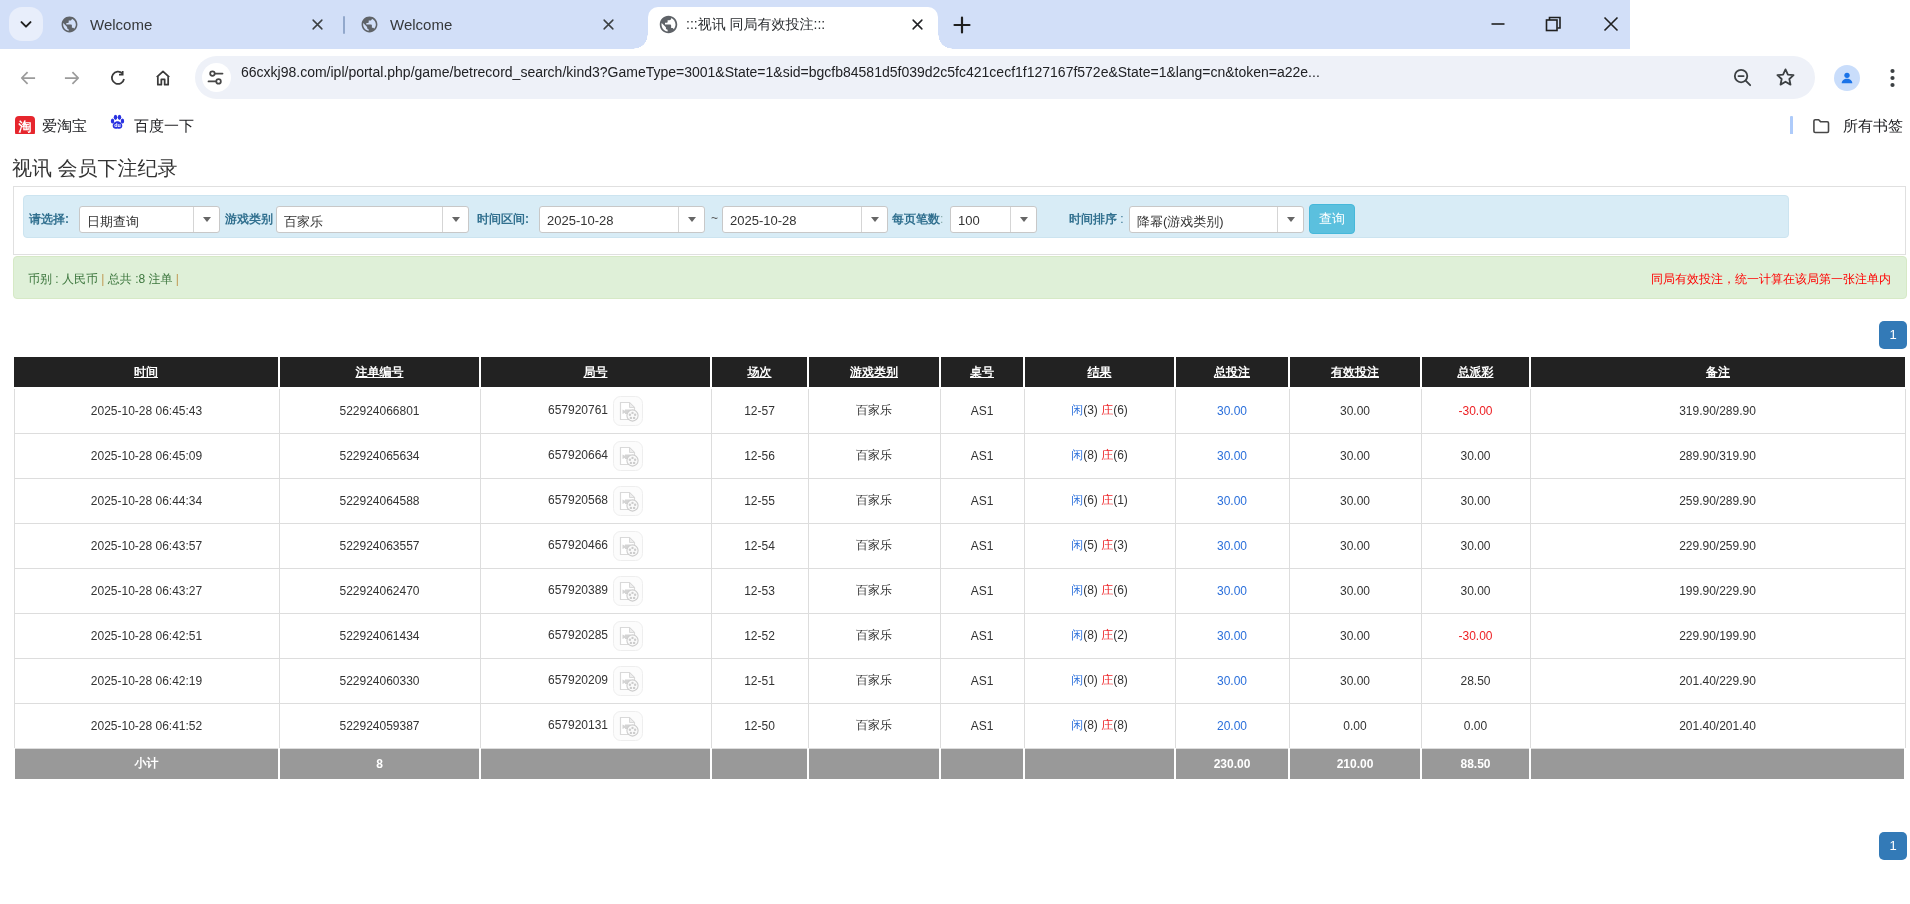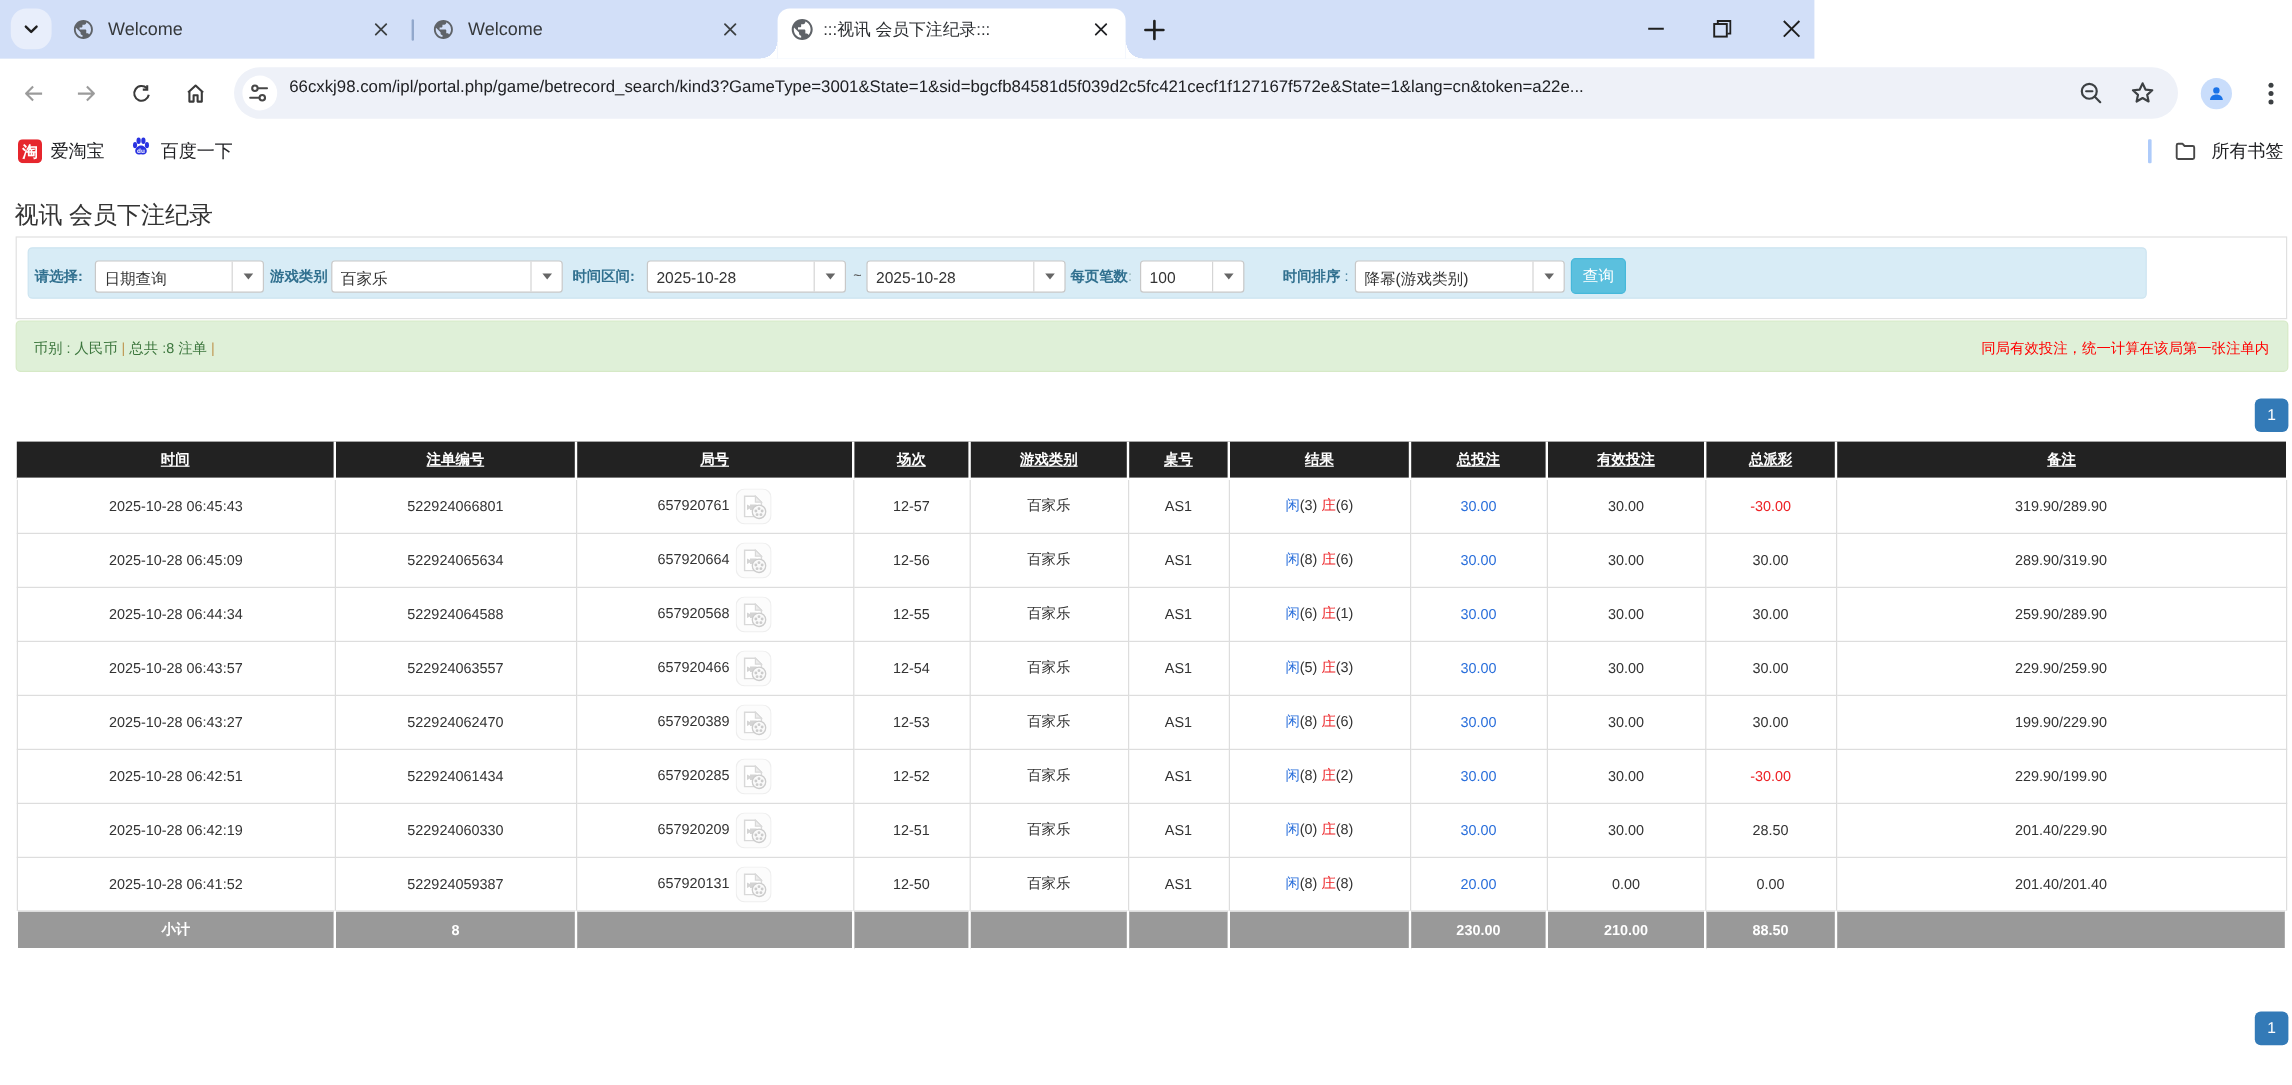--- a/index.html
+++ b/index.html
@@ -1,19 +1,19 @@
 <!DOCTYPE html>
 <html><head>
 <meta charset="utf-8">
 <style>
 * { margin:0; padding:0; box-sizing:border-box; }
 html,body { width:1910px; height:904px; overflow:hidden; background:#fff;
   font-family:"Liberation Sans", sans-serif; }
 
-.tabstrip { position:absolute; left:0; top:0; width:1512px; height:49px; background:#d2dff8; }
+.tabstrip { position:absolute; left:0; top:0; width:1630px; height:49px; background:#d2dff8; }
 .chev { position:absolute; left:9px; top:7px; width:34px; height:34px; border-radius:13px; background:#e8eefb; }
 .chev svg { position:absolute; left:8px; top:8px; }
 .tab { position:absolute; top:0; height:49px; }
 .tabglobe { position:absolute; top:15px; }
 .tabtitle { position:absolute; top:16px; font-size:15px; color:#35383b; white-space:nowrap; }
 .tabx { position:absolute; top:17px; }
 .sep { position:absolute; left:343px; top:16px; width:2px; height:18px; background:#92a8cc; border-radius:1px; }
 .activetab { position:absolute; left:648px; top:7px; width:290px; height:42px; background:#fff; border-radius:10px 10px 0 0; }
 .activetab:before, .activetab:after { content:""; position:absolute; bottom:0; width:14px; height:14px; }
 .activetab:before { left:-14px; background:radial-gradient(circle 14px at 0 0, rgba(0,0,0,0) 0 13.4px, #fff 13.6px); }
@@ -23,21 +23,21 @@
 
 .toolbar { position:absolute; left:0; top:49px; width:1910px; height:58px; background:#fff; }
 .navic { position:absolute; top:19px; }
 .omnibox { position:absolute; left:195px; top:7px; width:1620px; height:43px; border-radius:22px; background:#eef1f8; }
 .url { position:absolute; left:46px; top:8px; font-size:14px; color:#202124; white-space:nowrap; }
 
 .bookmarks { position:absolute; left:0; top:107px; width:1910px; height:38px; background:#fff; }
 .bmitem { position:absolute; top:0; height:38px; font-size:15px; color:#202124; }
 .bmtext { position:absolute; top:10px; white-space:nowrap; }
 
-.page { position:absolute; left:0; top:145px; width:1910px; height:759px; background:#fff; }
+.page { position:absolute; left:0; top:134px; width:1910px; height:759px; background:#fff; }
 h1 { position:absolute; left:12px; top:21px; font-size:20px; font-weight:400; color:#333; }
 .panel { position:absolute; left:13px; top:52px; width:1893px; height:69px; background:#fff; border:1px solid #e0e0e0; }
 .filterbar { position:absolute; left:9px; top:8px; width:1766px; height:43px; background:#d8ecf6; border:1px solid #cce4f0; border-radius:4px; }
 .flabel { position:absolute; top:15px; font-size:12px; font-weight:bold; color:#31708f; white-space:nowrap; }
 .combo { position:absolute; top:10px; height:27px; background:#fff; border:1px solid #c8c8c8; border-radius:3px; font-size:13px; color:#333; }
 .combo .val { position:absolute; left:7px; top:6px; white-space:nowrap; }
 .combo .arr { position:absolute; right:0; top:0; width:26px; height:25px; border-left:1px solid #d5d5d5; }
 .combo .arr:after { content:""; position:absolute; left:9px; top:10px; border-left:4px solid transparent; border-right:4px solid transparent; border-top:5px solid #666; }
 .qbtn { position:absolute; left:1285px; top:8px; width:46px; height:30px; background:#5bc0de; border:1px solid #46b8da; border-radius:4px; color:#fff; font-size:13px; text-align:center; line-height:28px; }
 .greenbar { position:absolute; left:13px; top:122px; width:1894px; height:43px; background:#dff0d8; border:1px solid #d6e9c6; border-radius:4px; font-size:12px; }
@@ -84,21 +84,21 @@
       </svg>
     <span class="tabtitle" style="left:38px">Welcome</span>
     <svg class="tabx" style="left:249px" width="15" height="15" viewBox="0 0 24 24">
         <path d="M5 5 19 19 M19 5 5 19" stroke="#3c4043" stroke-width="2.4" stroke-linecap="round"></path>
       </svg>
   </div>
   <div class="activetab">
     <svg class="tabglobe" style="left:10px;top:7px;position:absolute" width="21" height="21" viewBox="0 0 24 24">
         <path fill="#5f6368" d="M12 2C6.48 2 2 6.48 2 12s4.48 10 10 10 10-4.48 10-10S17.52 2 12 2zm-1 17.93c-3.95-.49-7-3.85-7-7.93 0-.62.08-1.21.21-1.79L9 15v1c0 1.1.9 2 2 2v1.93zm6.9-2.54c-.26-.81-1-1.39-1.9-1.39h-1v-3c0-.55-.45-1-1-1H8v-2h2c.55 0 1-.45 1-1V7h2c1.1 0 2-.9 2-2v-.41c2.93 1.19 5 4.06 5 7.41 0 2.08-.8 3.97-2.1 5.39z"></path>
       </svg>
-    <span style="position:absolute;left:38px;top:9px;font-size:14px;color:#2a2d30;white-space:nowrap">:::视讯 会员下注纪录:::</span>
+    <span style="position:absolute;left:38px;top:9px;font-size:14px;color:#2a2d30;white-space:nowrap">:::视讯 同局有效投注:::</span>
     <svg style="position:absolute;left:262px;top:10px" width="15" height="15" viewBox="0 0 24 24">
         <path d="M5 5 19 19 M19 5 5 19" stroke="#202124" stroke-width="2.4" stroke-linecap="round"></path>
       </svg>
   </div>
   <div class="plus"><svg width="28" height="28" viewBox="0 0 28 28">
         <path d="M14 6.5 V21.5 M6.5 14 H21.5" stroke="#1f1f1f" stroke-width="2.2" stroke-linecap="round"></path>
       </svg></div>
   <div class="winctl">
     <svg style="position:absolute;right:124px;top:16px" width="16" height="16" viewBox="0 0 16 16">
         <path d="M1.5 8 H14.5" stroke="#202020" stroke-width="1.6"></path>

